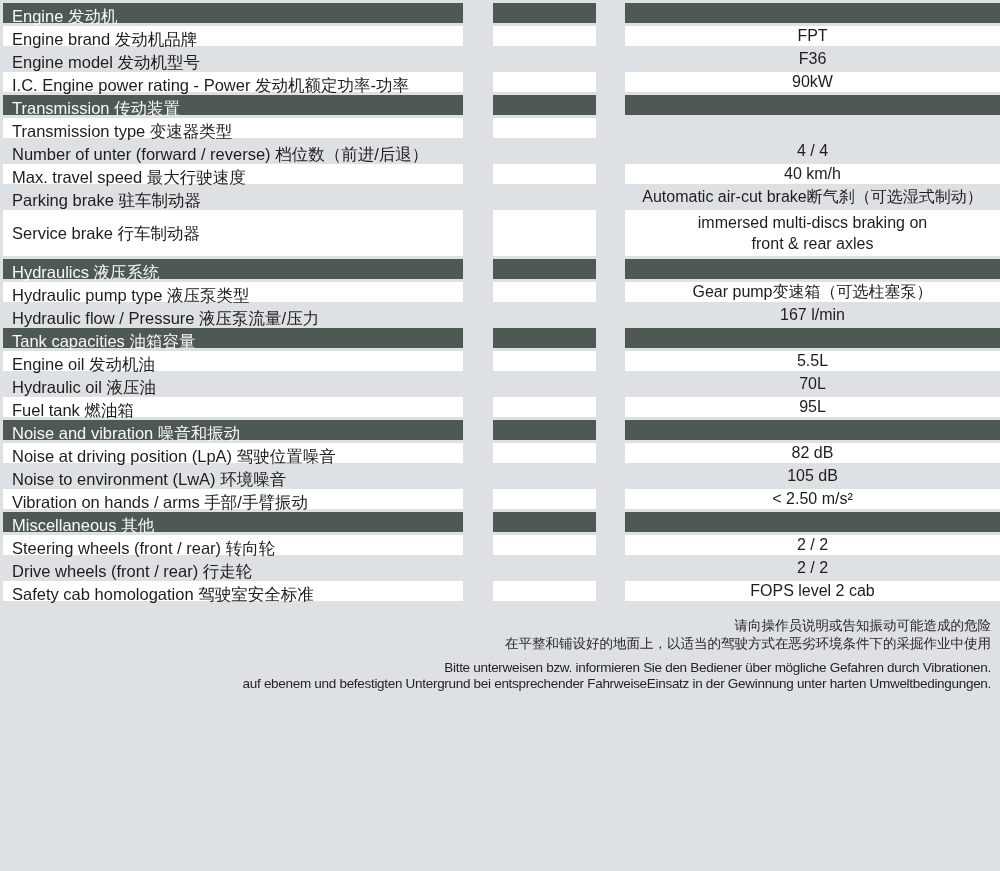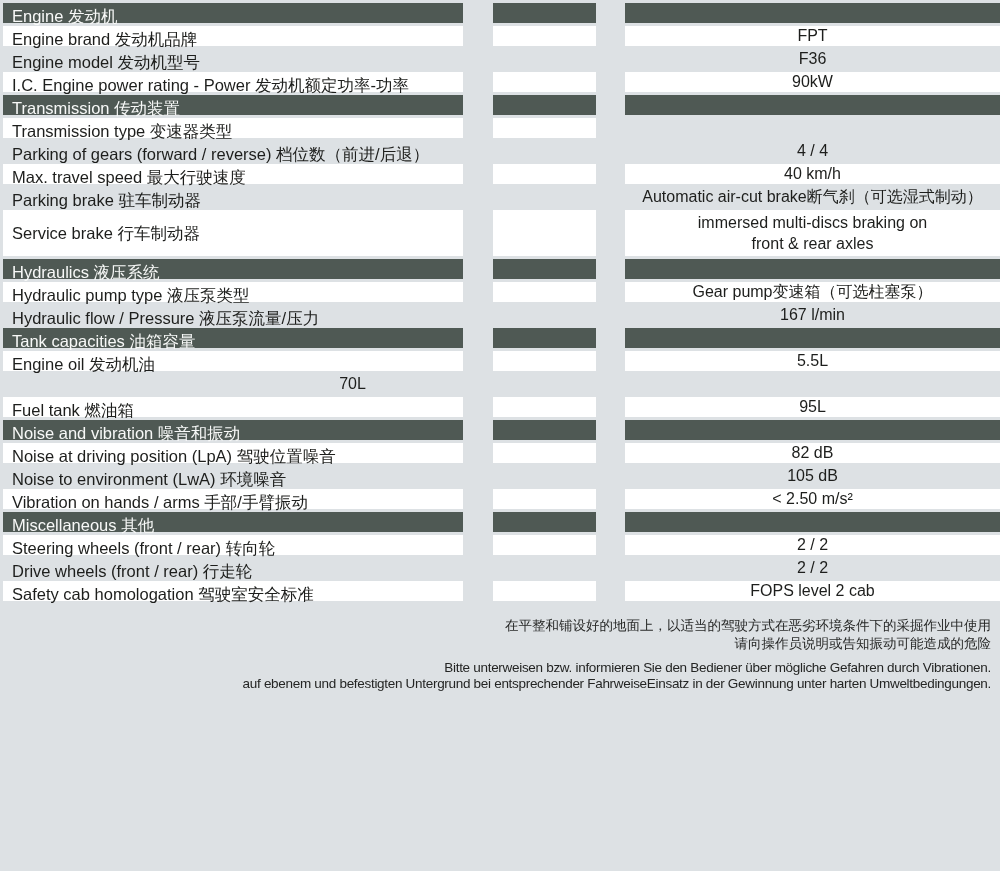--- a/index.html
+++ b/index.html
@@ -123,21 +123,21 @@
         <div class="colgap g2"></div>
         <div class="cell value"></div>
       </div>
       <div class="row white">
         <div class="cell label">Transmission type 变速器类型</div>
         <div class="colgap"></div>
         <div class="cell mid"></div>
         <div class="colgap g2"></div>
       </div>
       <div class="row gray">
-        <div class="cell label">Parking of gears (forward / reverse) 档位数（前进/后退）</div>
+        <div class="cell label">Number of unter (forward / reverse) 档位数（前进/后退）</div>
         <div class="colgap"></div>
         <div class="cell mid"></div>
         <div class="colgap g2"></div>
         <div class="cell value">4 / 4</div>
       </div>
       <div class="row white">
         <div class="cell label">Max. travel speed 最大行驶速度</div>
         <div class="colgap"></div>
         <div class="cell mid"></div>
         <div class="colgap g2"></div>
@@ -187,20 +187,21 @@
         <div class="cell value"></div>
       </div>
       <div class="row white">
         <div class="cell label">Engine oil 发动机油</div>
         <div class="colgap"></div>
         <div class="cell mid"></div>
         <div class="colgap g2"></div>
         <div class="cell value">5.5L</div>
       </div>
       <div class="row gray">
+        <div class="cell label">Hydraulic oil 液压油</div>
         <div class="colgap"></div>
         <div class="cell mid"></div>
         <div class="colgap g2"></div>
         <div class="cell value">70L</div>
       </div>
       <div class="row white">
         <div class="cell label">Fuel tank 燃油箱</div>
         <div class="colgap"></div>
         <div class="cell mid"></div>
         <div class="colgap g2"></div>
@@ -258,18 +259,18 @@
       <div class="row white">
         <div class="cell label">Safety cab homologation  驾驶室安全标准</div>
         <div class="colgap"></div>
         <div class="cell mid"></div>
         <div class="colgap g2"></div>
         <div class="cell value">FOPS level 2 cab</div>
       </div>
     </div>
 
   <div class="footnotes">
+    <div class="fn zh">请向操作员说明或告知振动可能造成的危险</div>
     <div class="fn zh">在平整和铺设好的地面上，以适当的驾驶方式在恶劣环境条件下的采掘作业中使用</div>
-    <div class="fn zh">请向操作员说明或告知振动可能造成的危险</div>
     <div class="fn de first">Bitte unterweisen bzw. informieren Sie den Bediener über mögliche Gefahren durch Vibrationen.</div>
     <div class="fn de">auf ebenem und befestigten Untergrund bei entsprechender FahrweiseEinsatz in der Gewinnung unter harten Umweltbedingungen.</div>
   </div>
 </div>
 
 </body></html>

